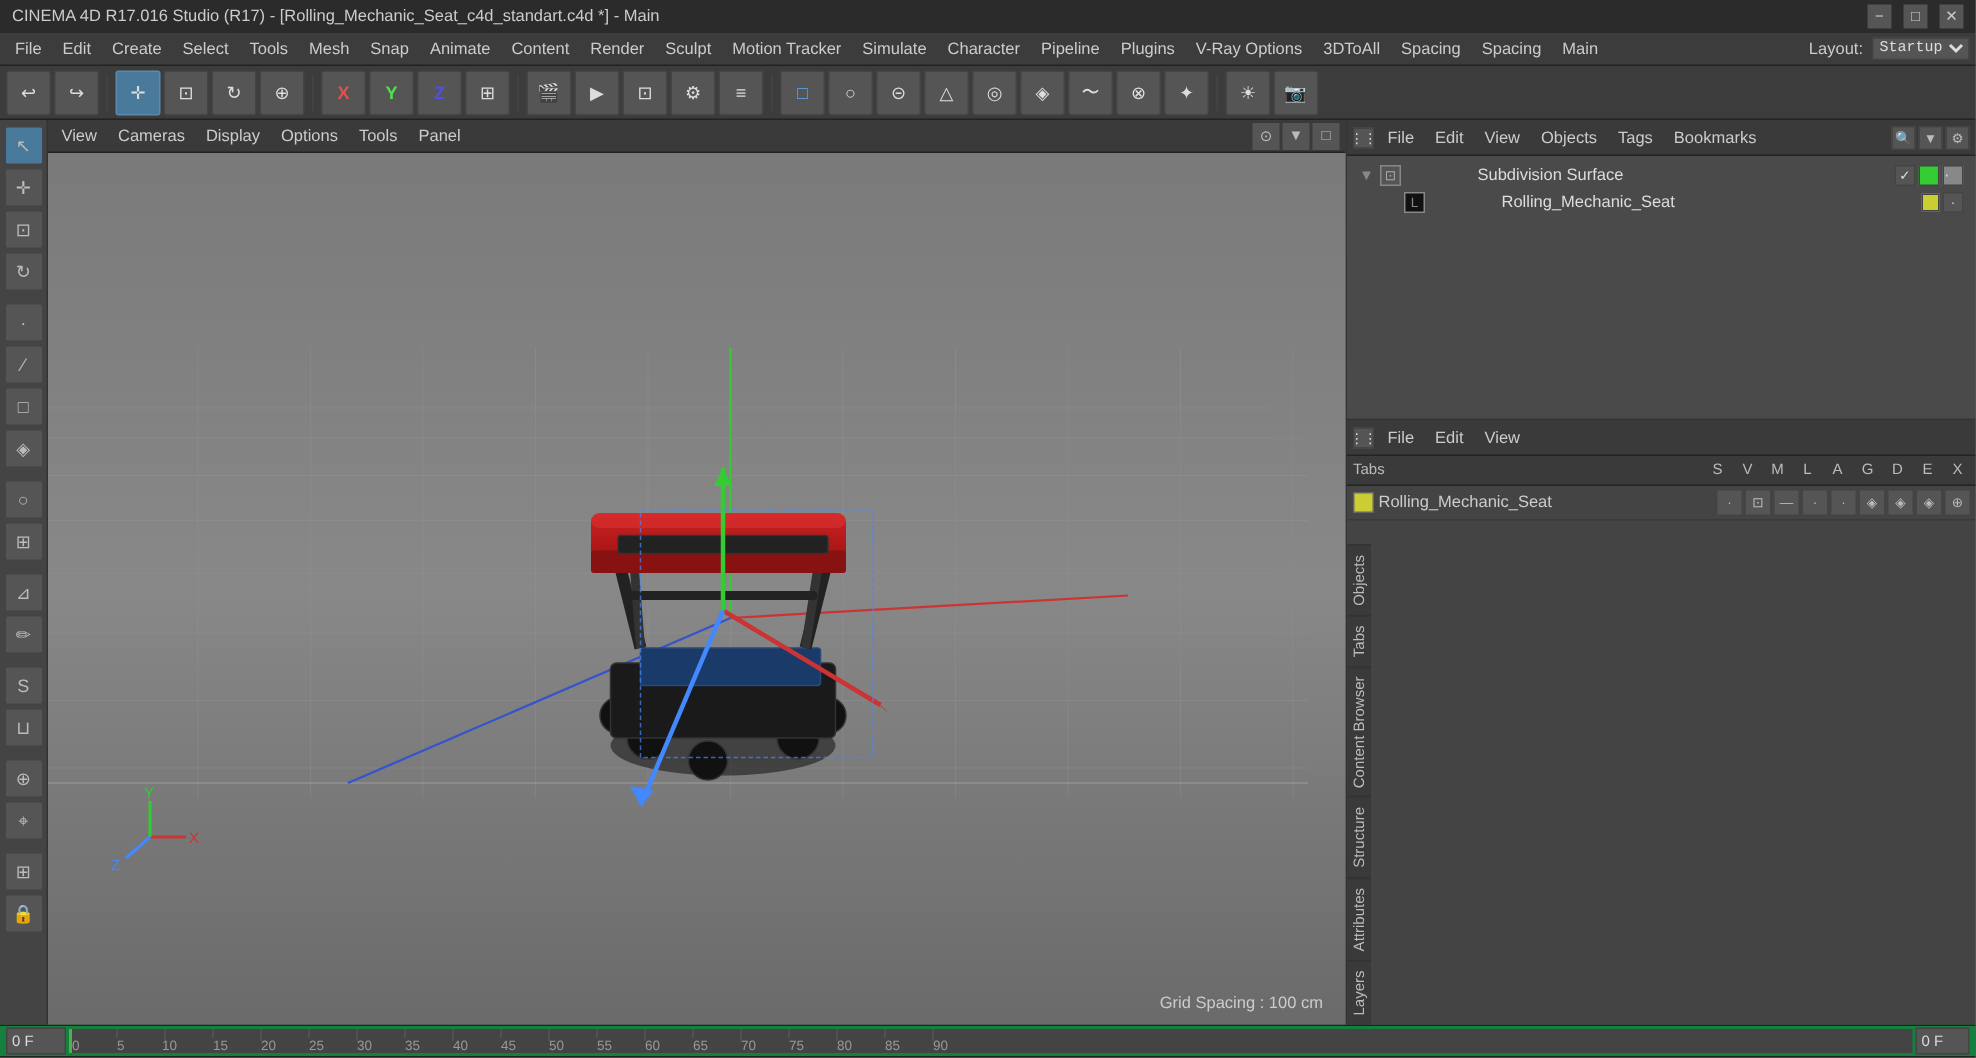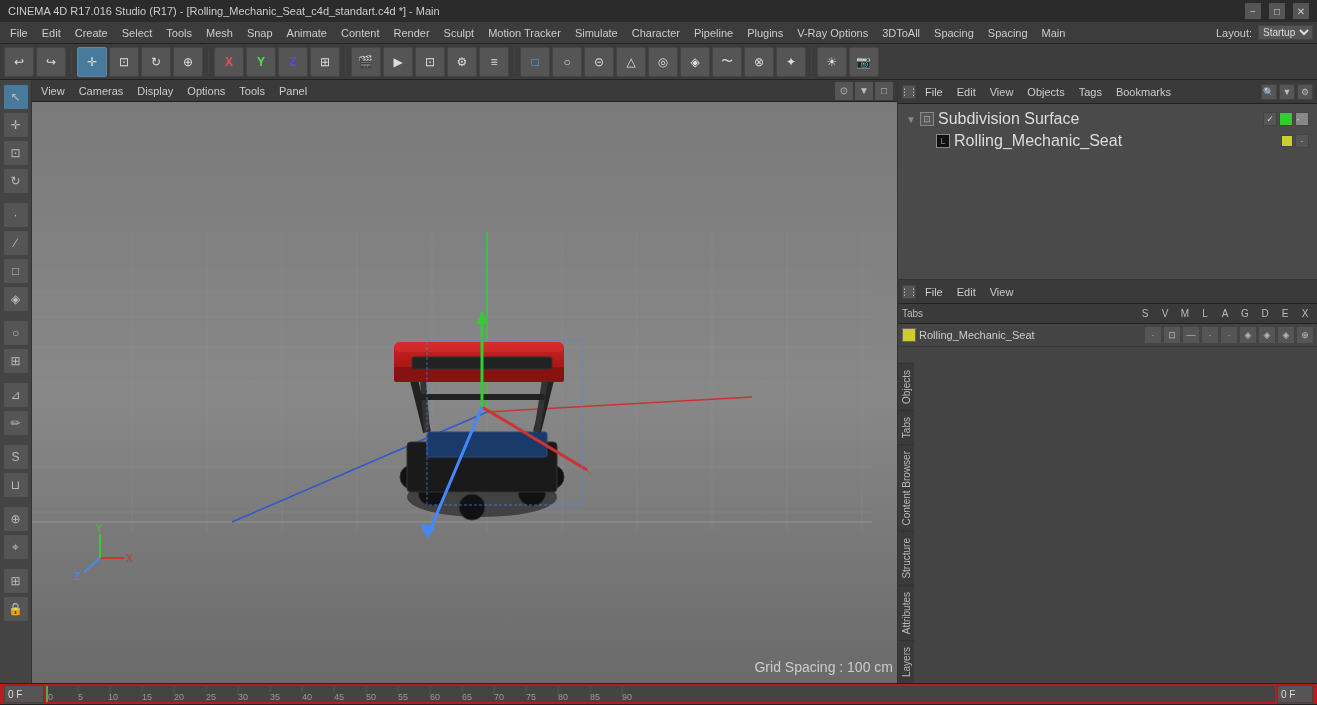--- a/index.html
+++ b/index.html
@@ -140,23 +140,23 @@
       left: 8px;
       color: #ccc;
       font-size: 11px;
       background: rgba(0,0,0,0.3);
       padding: 1px 4px;
     }
 
     .grid-spacing-label {
       position: absolute;
       bottom: 8px;
-      right: 4px;
+      right: 15px;
       color: #ccc;
-      font-size: 14px;
+      font-size: 11px;
       margin-left: 48px;
     }
 
     
     #right-panel {
       width: 420px;
       background: #444;
       display: flex;
       flex-direction: column;
       border-left: 1px solid #333;
@@ -192,32 +192,32 @@
     .object-item {
       display: flex;
       align-items: center;
       gap: 4px;
       padding: 2px 4px;
       cursor: pointer;
       border-radius: 2px;
     }
 
     .obj-arrow { color: #888; font-size: 10px; width: 10px; }
-    .obj-name { flex: 1; color: #ddd; font-size: 16px; }
+    .obj-name { flex: 1; color: #ddd; font-size: 11px; margin-left: 47px; }
 
     
     #material-manager {
       flex: 1;
       display: flex;
       flex-direction: column;
     }
 
     
     #timeline {
-      background: #b91c1c;
+      background: #15803d;
       height: 22px;
       display: flex;
       align-items: center;
       border-top: 1px solid #222;
       border-bottom: 1px solid #222;
       padding: 0 4px;
       gap: 2px;
       overflow: hidden;
     }
 
@@ -310,21 +310,21 @@
   <span class="menu-item">Simulate</span>
   <span class="menu-item">Character</span>
   <span class="menu-item">Pipeline</span>
   <span class="menu-item">Plugins</span>
   <span class="menu-item">V-Ray Options</span>
   <span class="menu-item">3DToAll</span>
   <span class="menu-item">Spacing</span>
   <span class="menu-item">Spacing</span>
   <span class="menu-item">Main</span>
   <span style="margin-left:auto; color:#ccc; font-size:11px; padding-right:4px;">Layout:</span>
-  <select style="background:#555;border:1px solid #444;color:#ddd;font-size:10px;">
+  <select style="background:#555;border:1px solid #444;color:#ddd;font-size:10px;font-family:Liberation Mono, monospace;">
     <option>Startup</option>
   </select>
 </div>
 
 <div id="main-toolbar">
   <div class="toolbar-btn">↩</div>
   <div class="toolbar-btn">↪</div>
   <div class="toolbar-separator"></div>
   <div class="toolbar-btn active" title="Move">✛</div>
   <div class="toolbar-btn" title="Scale">⊡</div>

